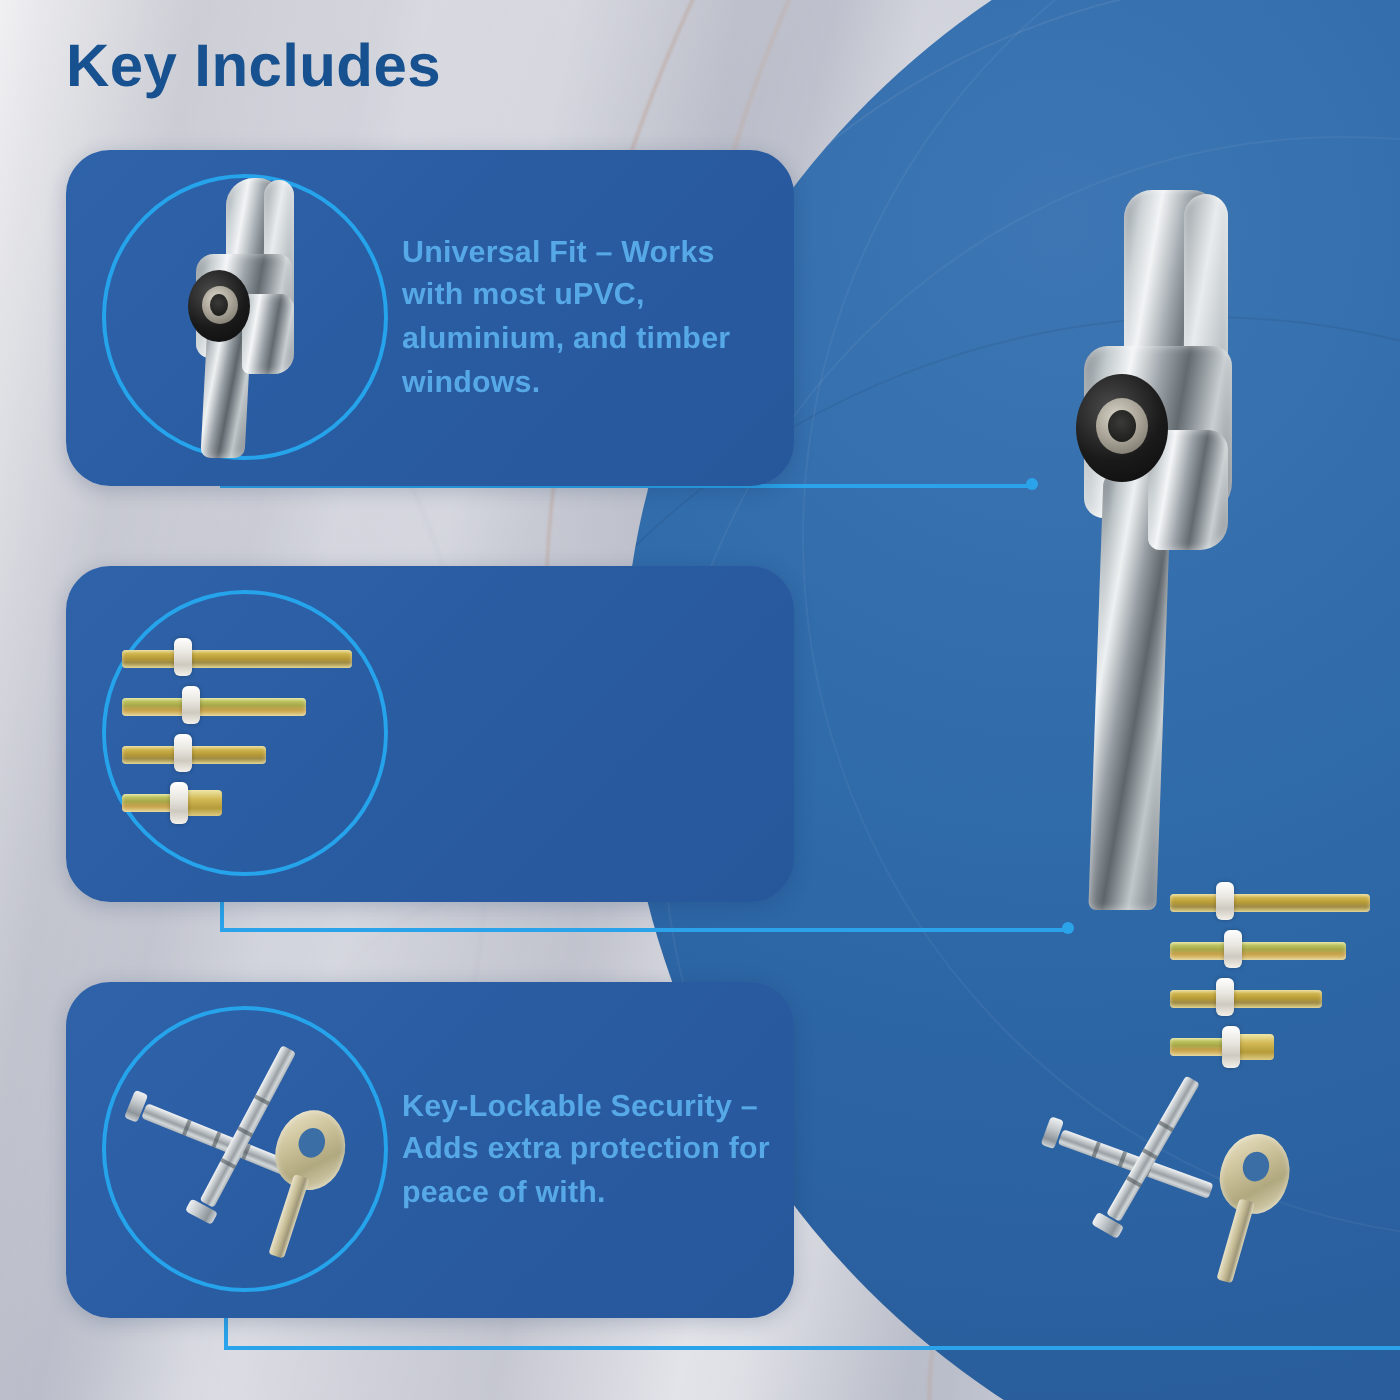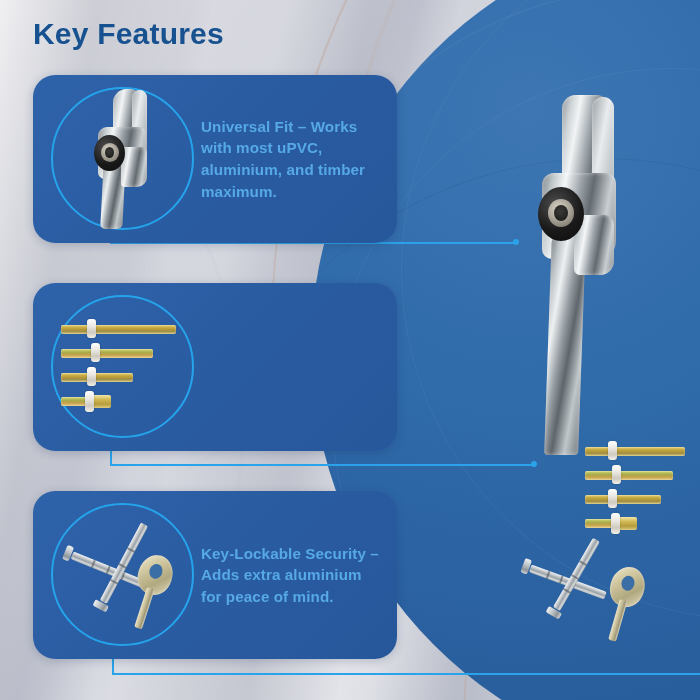--- a/index.html
+++ b/index.html
@@ -251,38 +251,38 @@
   <div class="conn" style="left:0;top:0;width:700px;height:700px;">
     <div class="vline" style="left:110px;top:437px;height:28px;"></div>
     <div class="hline" style="left:110px;top:464px;width:424px;"></div>
     <div class="dot" style="left:531px;top:461px;"></div>
   </div>
   <div class="conn" style="left:0;top:0;width:700px;height:700px;">
     <div class="vline" style="left:112px;top:646px;height:28px;"></div>
     <div class="hline" style="left:112px;top:673px;width:588px;"></div>
   </div>
 
-  <div class="title">Key Features</div>
+  <div class="title">Key Includes</div>
 
   <div class="card" style="top:75px;height:168px;">
     <div class="media">
       <div class="ring" style="left:18px;top:12px;width:143px;height:143px;"></div>
       <div class="handle" style="position:absolute;left:55px;top:14px;width:78px;height:140px;">
         <div class="h-plate" style="left:25px;top:0px;width:30px;height:48px;"></div>
         <div class="h-plate" style="left:44px;top:1px;width:15px;height:78px;border-radius:9px 9px 4px 4px;
                     background:linear-gradient(100deg,#9aa1a6 0%,#e9ecee 35%,#b6bdc1 70%,#7f868c 100%);"></div>
         <div class="h-body" style="left:10px;top:38px;width:48px;height:52px;border-radius:9px 7px 13px 7px;"></div>
         <div class="h-lever" style="left:14px;top:72px;width:22px;height:68px;border-radius:5px;transform:skewX(-3deg);"></div>
         <div class="h-body" style="left:33px;top:58px;width:26px;height:40px;border-radius:4px 7px 10px 4px;"></div>
         <div class="h-cyl-outer" style="left:6px;top:46px;width:31px;height:36px;"></div>
         <div class="h-cyl-mid" style="left:13px;top:54px;width:18px;height:19px;"></div>
         <div class="h-cyl-in" style="left:17px;top:58px;width:9px;height:11px;"></div>
       </div>
     </div>
-    <div class="txt">Universal Fit – Works with most uPVC, aluminium, and timber maximum.</div>
+    <div class="txt">Universal Fit – Works with most uPVC, aluminium, and timber windows.</div>
   </div>
 
   <div class="card" style="top:283px;height:168px;">
     <div class="media">
       <div class="ring" style="left:18px;top:12px;width:143px;height:143px;"></div>
       <div class="spindle" style="left:28px;top:38px;width:130px;height:100px;">
         <div class="sp-bar" style="left:0px;top:4px;width:115px;"></div>
         <div class="sp-collar" style="left:26px;top:-2px;height:19px;"></div>
         <div class="sp-bar tint" style="left:0px;top:28px;width:92px;"></div>
         <div class="sp-collar" style="left:30px;top:22px;height:19px;"></div>
@@ -313,16 +313,16 @@
           <div class="sc-thread" style="left:48px;top:4px;"></div>
           <div class="sc-thread" style="left:66px;top:4px;"></div>
         </div>
         <div class="key" style="left:70px;top:38px;width:46px;height:86px;transform:rotate(18deg);">
           <div class="key-bow" style="left:2px;top:0px;"></div>
           <div class="key-hole" style="left:12px;top:9px;"></div>
           <div class="key-blade" style="left:15px;top:34px;"></div>
         </div>
       </div>
     </div>
-    <div class="txt">Key-Lockable Security – Adds extra aluminium for peace of mind.</div>
+    <div class="txt">Key-Lockable Security – Adds extra protection for peace of with.</div>
   </div>
 
 </div>
 
 </body></html>

